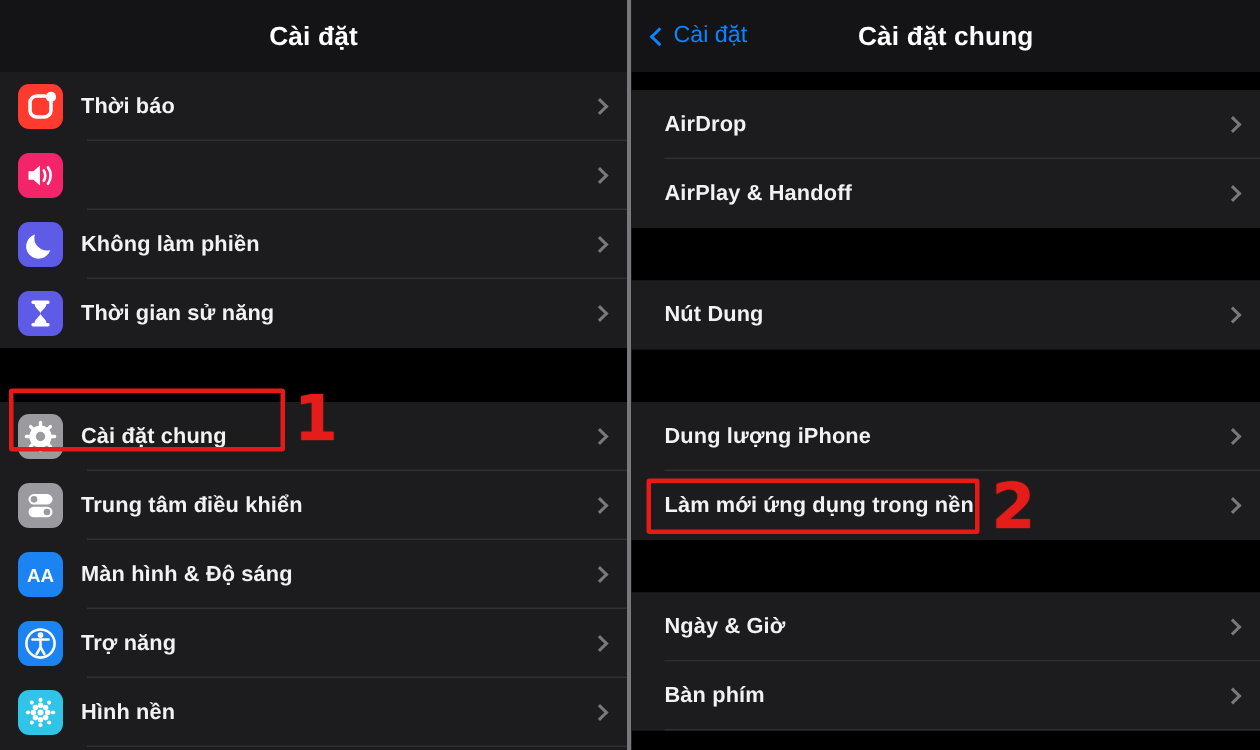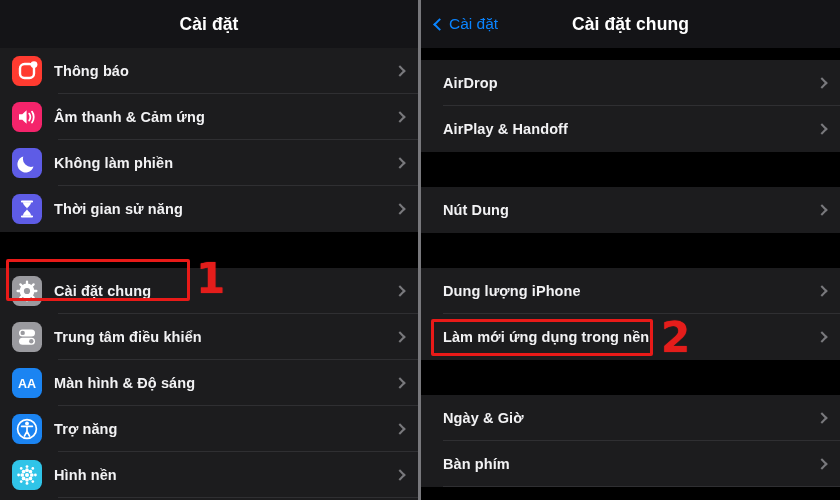--- a/index.html
+++ b/index.html
@@ -143,34 +143,33 @@
     </div>
 
     <div class="group">
       <div class="row l">
         <span class="icon" style="background:#ff3b30;">
           <svg width="30" height="30" viewBox="0 0 30 30">
             <rect x="8" y="8" width="14" height="14" rx="4.5" fill="none" stroke="#fff" stroke-width="2.4"></rect>
             <circle cx="22" cy="8.6" r="3.4" fill="#fff"></circle>
           </svg>
         </span>
-        <span class="label">Thông báo</span>
+        <span class="label">Thời báo</span>
         <span class="chev"></span>
         <span class="sep"></span>
       </div>
 
       <div class="row l">
         <span class="icon" style="background:#f4246b;">
           <svg width="30" height="30" viewBox="0 0 30 30">
             <path d="M7 12.2h3.3L14.6 8.3v13.4l-4.3-3.9H7z" fill="#fff"></path>
             <path d="M17.2 11.6c1.3 1.9 1.3 5 0 6.9" fill="none" stroke="#fff" stroke-width="1.8" stroke-linecap="round"></path>
             <path d="M20 9.6c2.3 3 2.3 7.9 0 10.9" fill="none" stroke="#fff" stroke-width="1.8" stroke-linecap="round"></path>
           </svg>
         </span>
-        <span class="label">Âm thanh &amp; Cảm ứng</span>
         <span class="chev"></span>
         <span class="sep"></span>
       </div>
 
       <div class="row l">
         <span class="icon" style="background:#5e5ce6;">
           <svg width="30" height="30" viewBox="0 0 30 30">
             <path d="M21.5 18.6A8.2 8.2 0 0 1 11.3 8.4a8.2 8.2 0 1 0 10.2 10.2z" fill="#fff"></path>
           </svg>
         </span>

